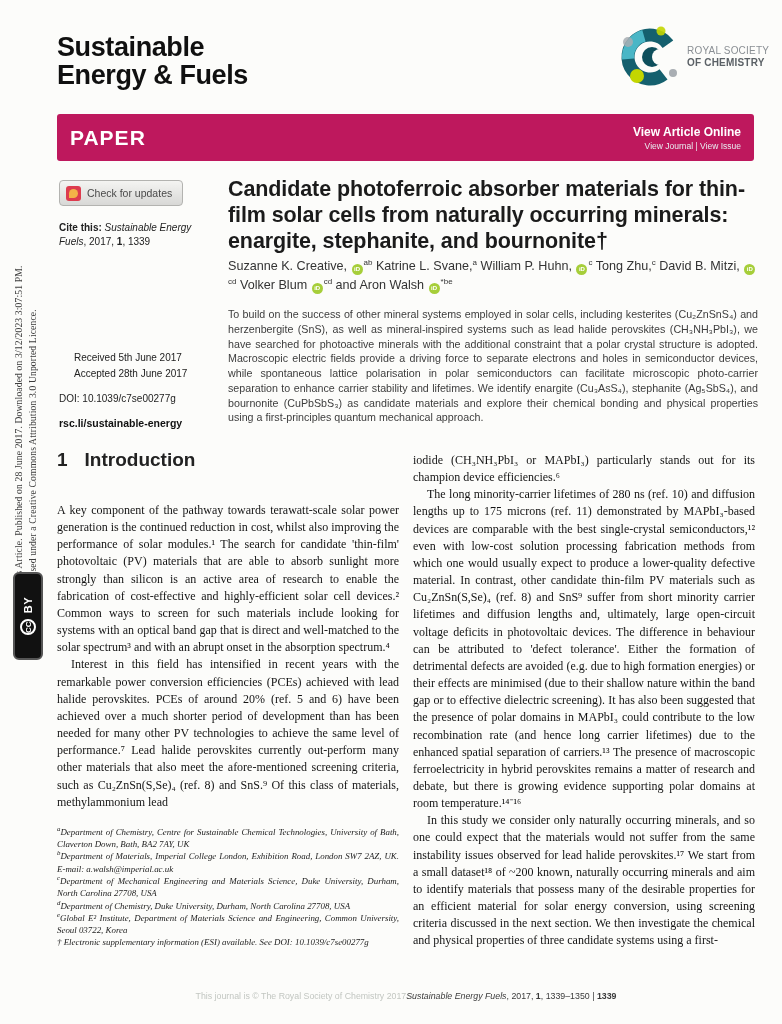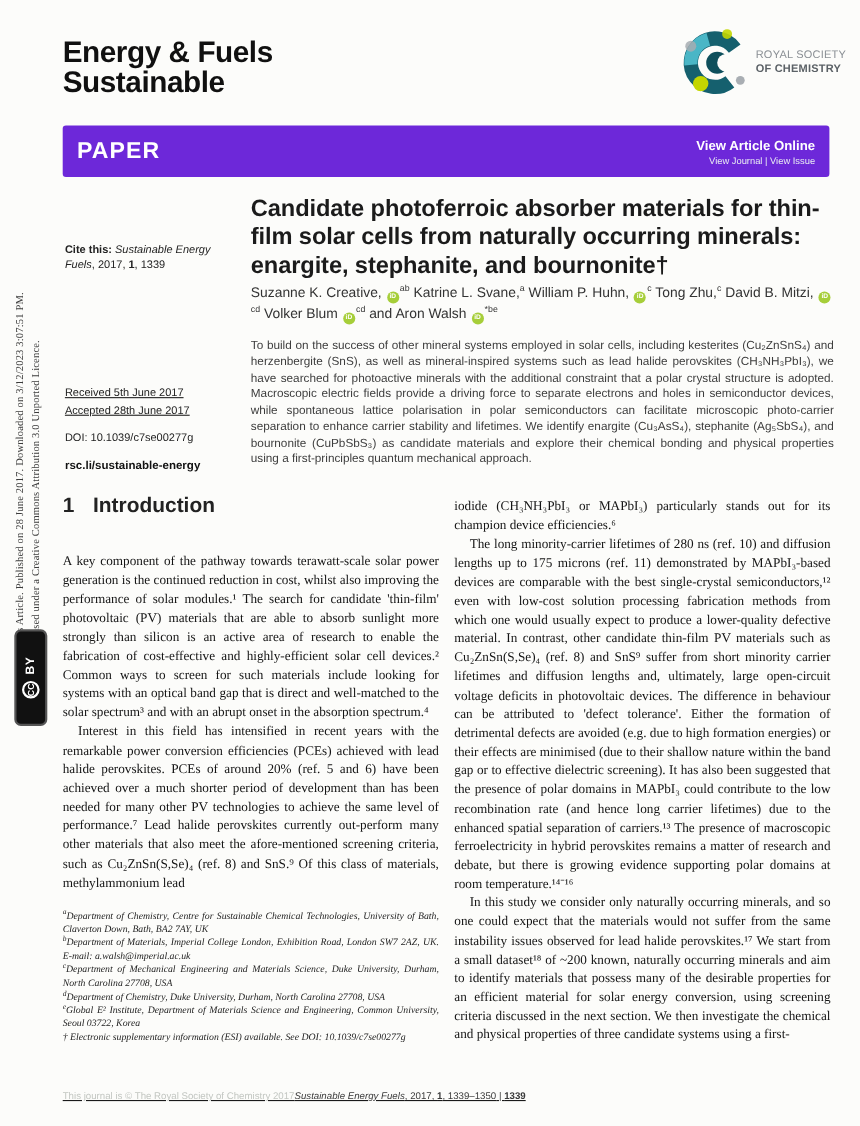--- a/index.html
+++ b/index.html
@@ -33,21 +33,21 @@
     position:absolute; left:57px; top:33px; font-size:27px; font-weight:bold;
     line-height:1.05; letter-spacing:-.4px; color:#101010;
   }
   .rsc-logo { position:absolute; left:617px; top:24px; display:flex; align-items:center; gap:4px; }
   .rsc-text { font-size:10px; color:#8a8f94; line-height:1.2; letter-spacing:.2px; }
   .rsc-text .l2 { font-weight:bold; color:#5b6166; }
 
   
   .banner {
     position:absolute; left:57px; top:114px; width:697px; height:47px;
-    background:#6d28d9; border-radius:3px; display:flex; align-items:center;
+    background:#be185d; border-radius:3px; display:flex; align-items:center;
     padding:0 13px;
   }
   .banner-label { color:#fff; font-size:21px; font-weight:bold; letter-spacing:1px; }
   .banner-right { margin-left:auto; text-align:right; }
   .banner-vao { color:#fff; font-size:12px; font-weight:bold; cursor:pointer; }
   .banner-vji { color:#e9edf2; font-size:8.5px; margin-top:2px; cursor:pointer; }
 
   
   .check-btn {
     position:absolute; left:59px; top:180px; height:26px; padding:0 10px 0 6px;
@@ -58,21 +58,21 @@
     width:15px; height:15px; border-radius:3px; background:#dd3b4e; position:relative; overflow:hidden;
   }
   .cfu-icon::before {
     content:""; position:absolute; left:3px; top:3px; width:9px; height:9px;
     border-radius:50% 50% 50% 0; background:#f7c948; opacity:.85;
   }
   .check-btn span.lbl { font-size:10.5px; color:#4a4a4a; }
   .cite-block { position:absolute; left:59px; top:221px; width:158px; font-size:10px; color:#222; line-height:1.4; }
   .cite-block .bold { font-weight:bold; }
   .cite-block .ital { font-style:italic; }
-  .dates-block { position:absolute; left:59px; top:350px; font-size:10px; color:#222; line-height:1.55;text-decoration:underline; }
+  .dates-block { position:absolute; left:74px; top:350px; font-size:10px; color:#222; line-height:1.55; }
   .doi-block  { position:absolute; left:59px; top:393px; font-size:10px; color:#222; }
   .rsc-link   { position:absolute; left:59px; top:417px; font-size:10.5px; font-weight:bold; color:#111; cursor:pointer; }
 
   
   .art-title {
     position:absolute; left:228px; top:176px; width:530px;
     font-size:21.5px; font-weight:bold; line-height:1.22; color:#1b1b1b; letter-spacing:-.1px;
   }
   .authors {
     position:absolute; left:228px; top:257px; width:530px;
@@ -103,21 +103,21 @@
   .footnotes { margin-top:15px; }
   .fn {
     font-family:"Liberation Serif", serif; font-style:italic; font-size:8.9px;
     line-height:1.38; color:#222; text-align:justify;
   }
   .fn .m { font-size:6.8px; vertical-align:super; line-height:0; }
 
   
   .footer {
     position:absolute; left:57px; top:991px; width:698px;
-    display:flex; justify-content:flex-start; font-size:8.8px; align-items:baseline;text-decoration:underline;
+    display:flex; justify-content:center; font-size:8.8px; align-items:baseline;
   }
   .footer-left { color:#c2c6c1; }
   .footer-right { color:#3a3a3a; }
   .footer-right .ital { font-style:italic; }
   .footer-right .b { font-weight:bold; }
 </style>
 </head>
 <body>
 
 <div class="page">
@@ -125,22 +125,22 @@
   <div class="vtext" style="left:13px; top:622px;">Open Access Article. Published on 28 June 2017. Downloaded on 3/12/2023 3:07:51 PM.</div>
   <div class="vtext" style="left:27px; top:648px;">This article is licensed under a Creative Commons Attribution 3.0 Unported Licence.</div>
   <div class="cc-badge">
     <div class="cc-inner">
       <span class="cc-circle">CC</span>
       <span class="cc-by">BY</span>
     </div>
   </div>
 
   <div class="journal-title">
+    <div>Sustainable</div>
     <div>Energy &amp; Fuels</div>
-    <div>Sustainable</div>
   </div>
   <div class="rsc-logo">
     <svg width="66" height="66" viewBox="0 0 66 66">
       <g transform="translate(33,33)">
         <circle r="22" fill="none" stroke="#15606e" stroke-width="13" stroke-dasharray="104 34.2" transform="rotate(52)"></circle>
         <circle r="22" fill="none" stroke="#4ab6c6" stroke-width="12" stroke-dasharray="30 108.2" transform="rotate(175)"></circle>
         <circle cx="-13" cy="19" r="7" fill="#c3d600"></circle>
         <circle cx="11" cy="-26" r="4.5" fill="#c3d600" opacity=".9"></circle>
         <circle cx="-22" cy="-15" r="5" fill="#a7adb2" opacity=".85"></circle>
         <circle cx="23" cy="16" r="4" fill="#9aa0a6" opacity=".85"></circle>
@@ -155,20 +155,24 @@
   </div>
 
   <div class="banner">
     <span class="banner-label">PAPER</span>
     <div class="banner-right">
       <div class="banner-vao">View Article Online</div>
       <div class="banner-vji">View Journal | View Issue</div>
     </div>
   </div>
 
+  <div class="check-btn">
+    <span class="cfu-icon"></span>
+    <span class="lbl">Check for updates</span>
+  </div>
   <div class="cite-block">
     <span class="bold">Cite this:</span>
     <span class="ital">Sustainable Energy Fuels</span><span>, 2017, </span><span class="bold">1</span><span>, 1339</span>
   </div>
   <div class="dates-block">
     <div>Received 5th June 2017</div>
     <div>Accepted 28th June 2017</div>
   </div>
   <div class="doi-block">DOI: 10.1039/c7se00277g</div>
   <div class="rsc-link">rsc.li/sustainable-energy</div>

